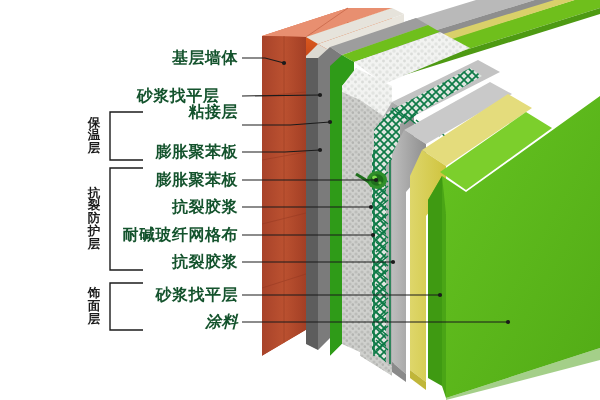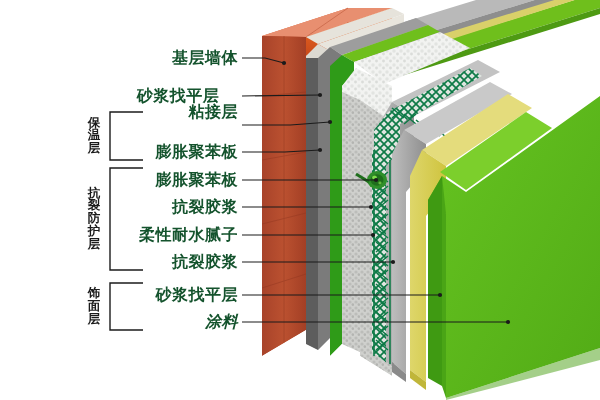--- a/index.html
+++ b/index.html
@@ -283,21 +283,21 @@
 
   </svg>
 
   <div id="labels">
       <div class="lbl" style="left: 118px; width: 120px; top: 58px;">基层墙体</div>
       <div class="lbl" style="left: 118px; width: 120px; top: 96px; text-align: center;">砂浆找平层</div>
       <div class="lbl" style="left: 118px; width: 120px; top: 112px;">粘接层</div>
       <div class="lbl" style="left: 118px; width: 120px; top: 152px;">膨胀聚苯板</div>
       <div class="lbl" style="left: 118px; width: 120px; top: 180px;">膨胀聚苯板</div>
       <div class="lbl" style="left: 118px; width: 120px; top: 207px;">抗裂胶浆</div>
-      <div class="lbl" style="left: 118px; width: 120px; top: 235px;">柔性耐水腻子</div>
+      <div class="lbl" style="left: 118px; width: 120px; top: 235px;">耐碱玻纤网格布</div>
       <div class="lbl" style="left: 118px; width: 120px; top: 262px;">抗裂胶浆</div>
       <div class="lbl" style="left: 118px; width: 120px; top: 295px;">砂浆找平层</div>
       <div class="lbl" style="left: 118px; width: 120px; top: 322px; font-style: italic;">涂料</div>
     </div>
   <div id="grouplabels">
       <div class="grp" style="left: 86px; top: 116.5px;">保<br>温<br>层</div>
       <div class="grp" style="left: 86px; top: 186.5px;">抗<br>裂<br>防<br>护<br>层</div>
       <div class="grp" style="left: 86px; top: 287px;">饰<br>面<br>层</div>
     </div>
 

